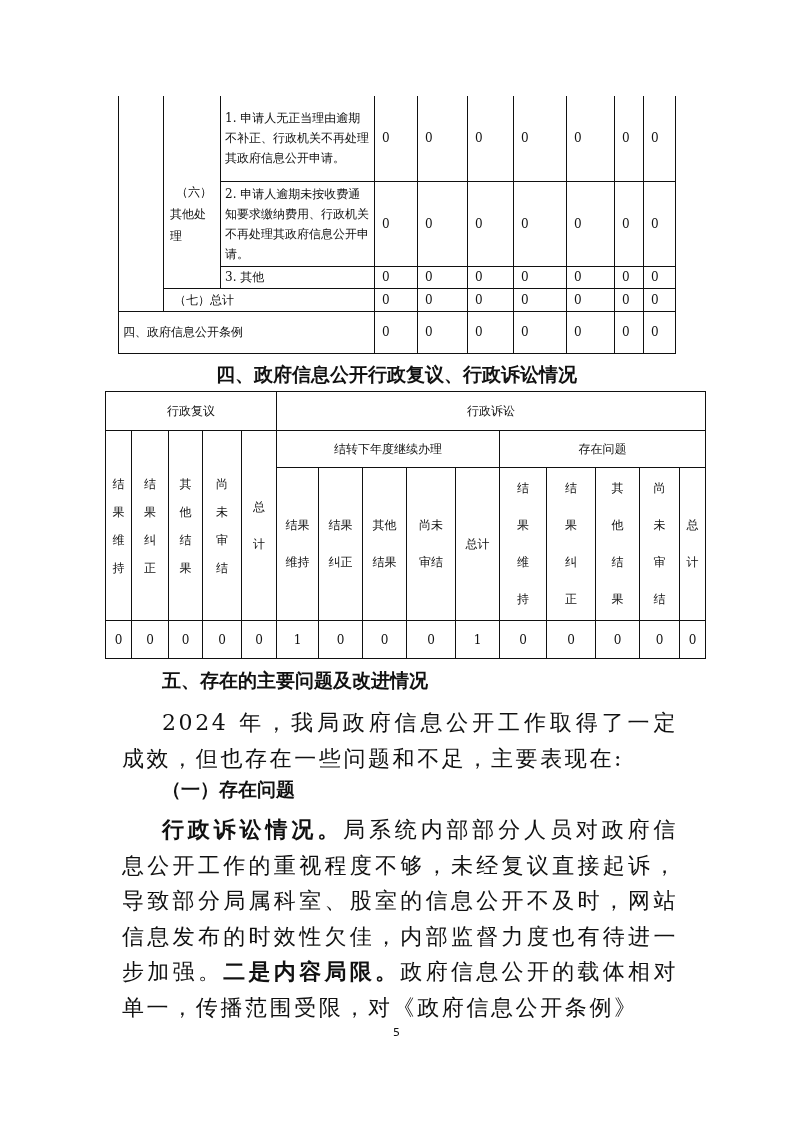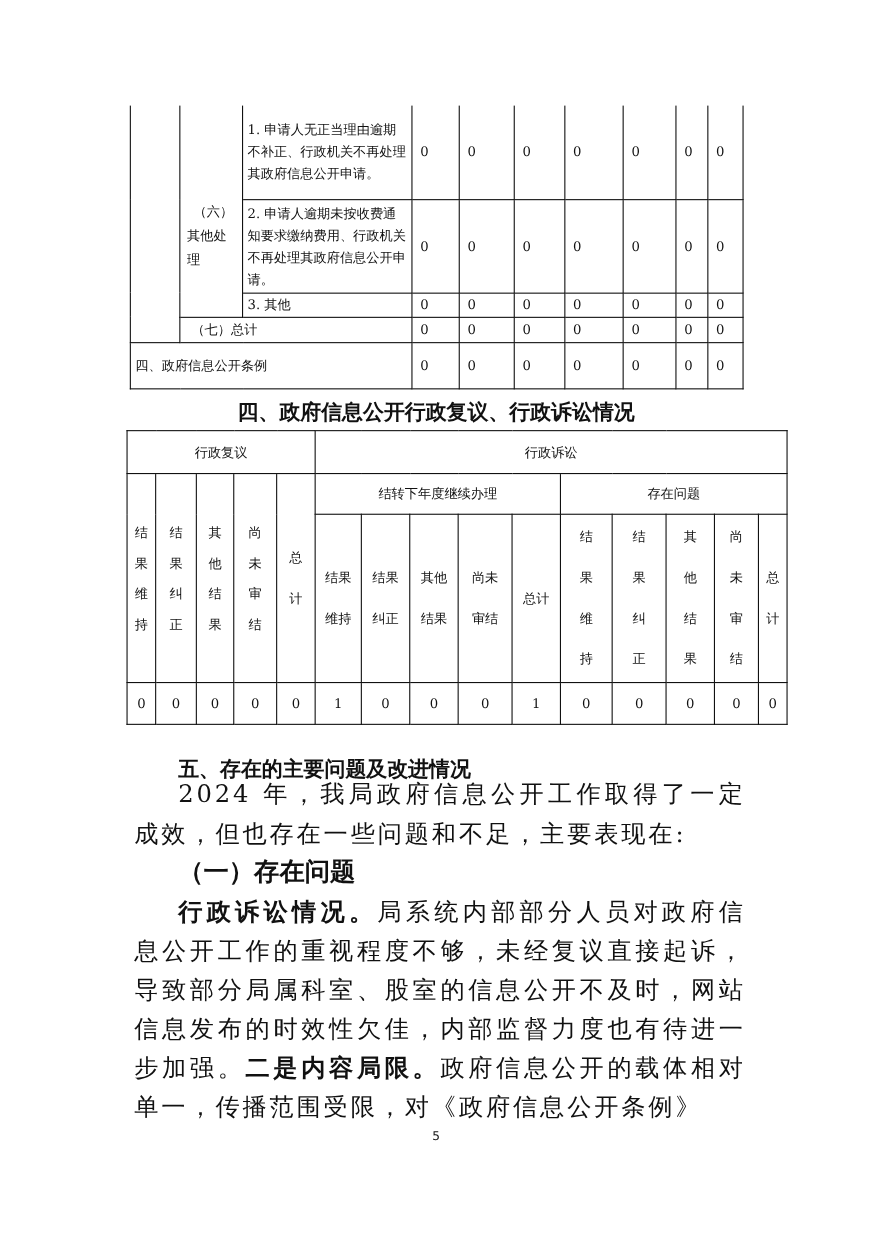--- a/index.html
+++ b/index.html
@@ -4,29 +4,29 @@
 <style>
   html,body{margin:0;padding:0;background:#fff;}
   body{width:793px;height:1122px;position:relative;overflow:hidden;
        font-family:"DejaVu Serif","Liberation Serif",serif;color:#111;}
   table{border-collapse:collapse;position:absolute;table-layout:fixed;}
   td{border:1.5px solid #111;padding:0;font-size:12px;line-height:18px;vertical-align:middle;}
   #t1{left:118px;top:96px;width:557px;border-top:none;}
   #t1 tr:first-child td{border-top:none;}
   #t1 td.num{padding-left:7px;}
   #t1 td.txt{padding:2px 4px;font-size:12px;line-height:20px;}
-  #t2{left:105px;top:391px;width:583px;margin-left:10px;}
+  #t2{left:105px;top:391px;width:583px;}
   #t2 td{text-align:center;font-size:12px;}
   .vert{line-height:28px;}
   .h2{position:absolute;left:0;width:793px;text-align:center;top:362px;
       font-family:"DejaVu Sans","Liberation Sans",sans-serif;font-weight:bold;font-size:19px;}
   .sec{position:absolute;left:162px;top:668px;font-family:"DejaVu Sans","Liberation Sans",sans-serif;
-       font-weight:bold;font-size:19px;margin-top:18px;}
+       font-weight:bold;font-size:19px;}
   .para{position:absolute;left:122px;width:556px;font-size:22px;line-height:35.5px;letter-spacing:2.6px;text-align:justify;}
-  .sub{position:absolute;left:162px;top:777px;font-size:23px;font-weight:bold;}
+  .sub{position:absolute;left:162px;top:777px;font-size:19px;font-weight:bold;}
   .b{font-weight:bold;}
   .pg{position:absolute;left:0;width:793px;top:1026px;text-align:center;font-size:11px;
       font-family:"DejaVu Sans","Liberation Sans",sans-serif;}
 </style>
 </head>
 <body>
 
 <table id="t1">
   <colgroup>
     <col style="width:45px">

